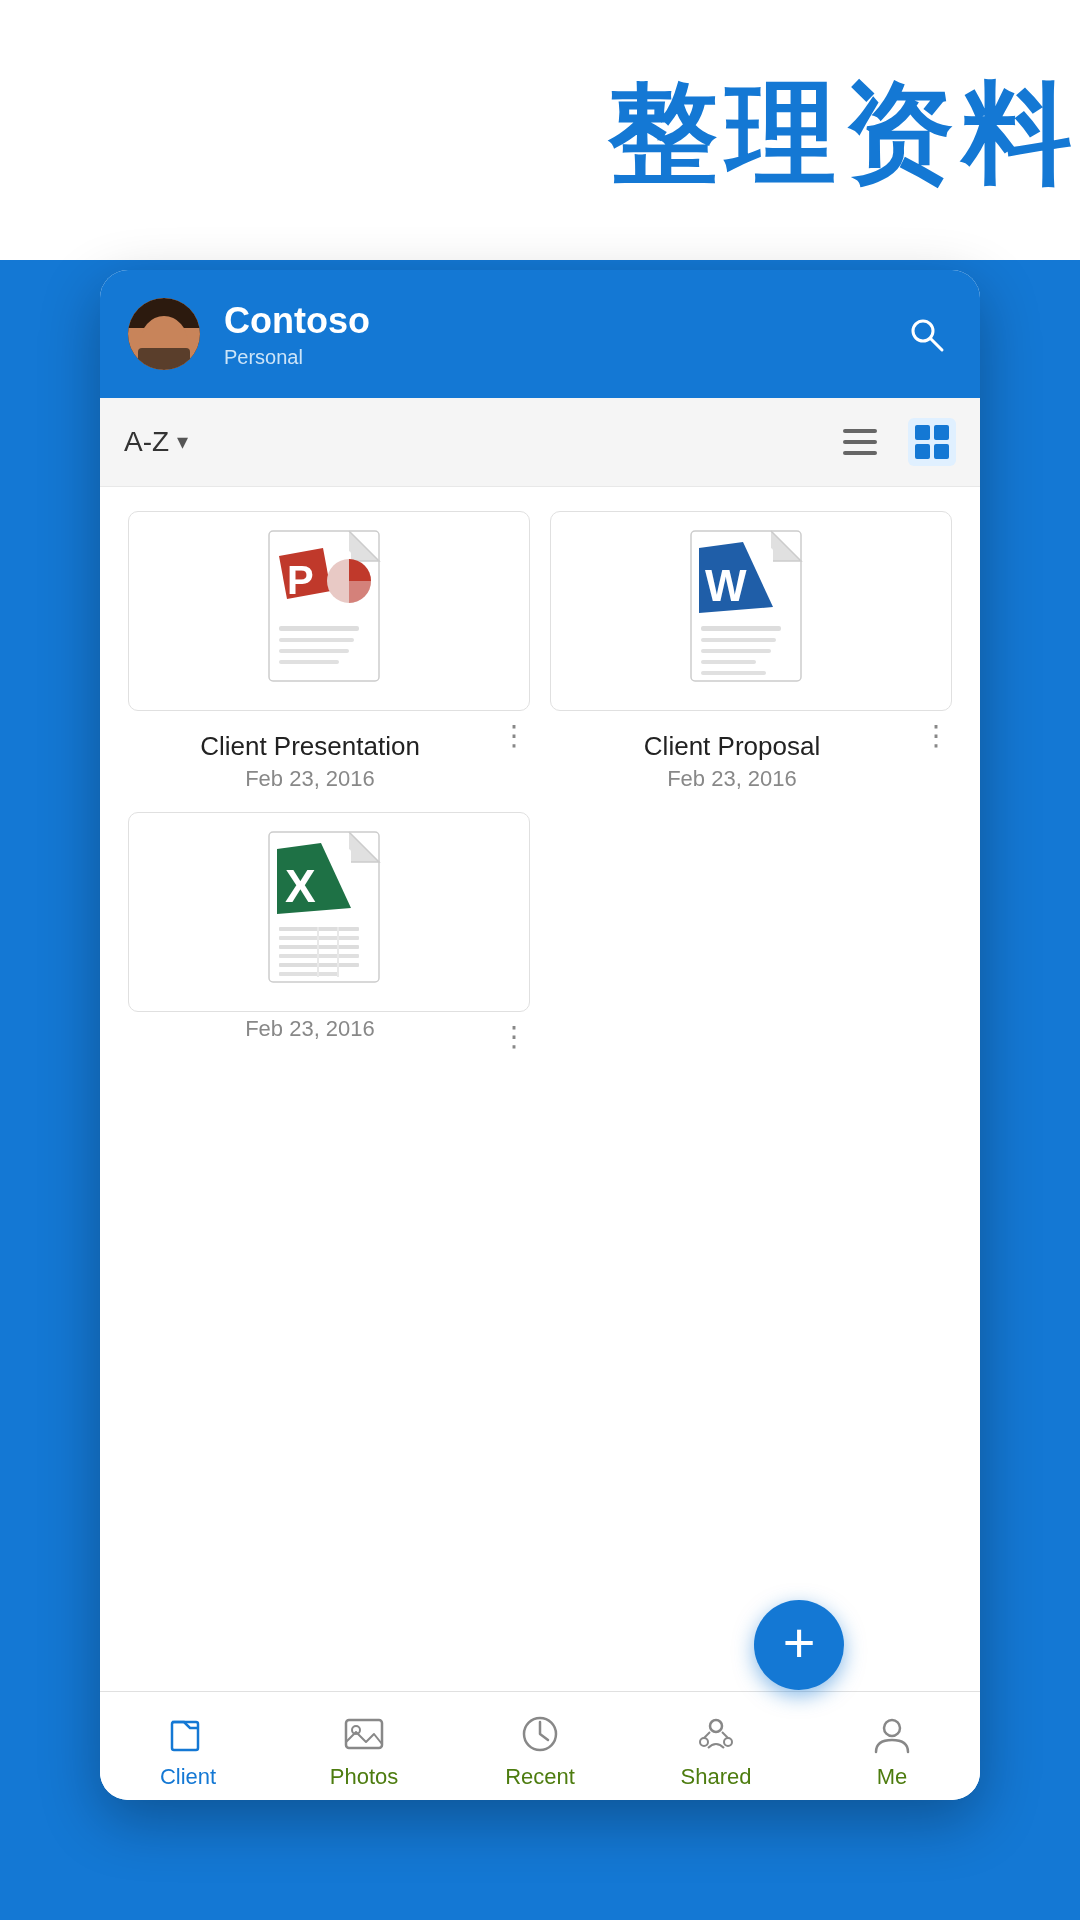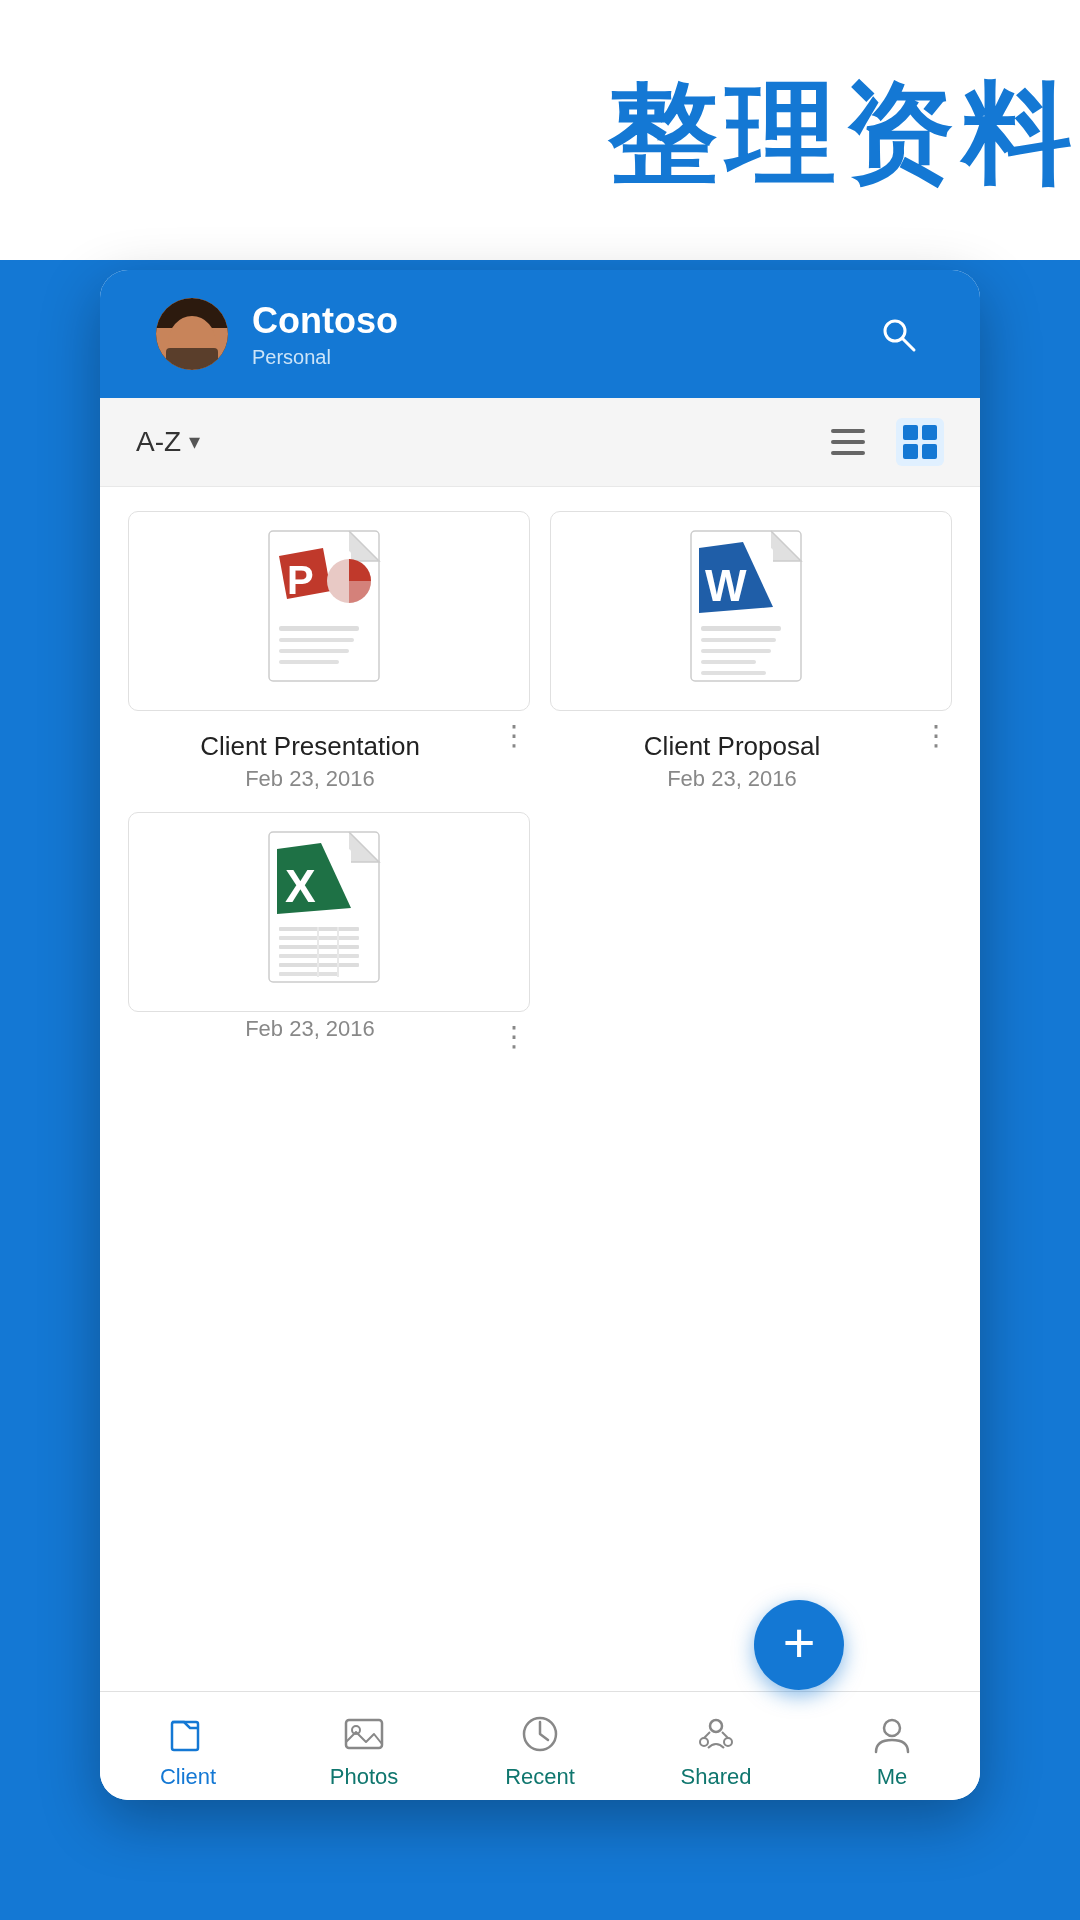--- a/index.html
+++ b/index.html
@@ -52,21 +52,21 @@
       border-radius: 28px;
       overflow: hidden;
       box-shadow: 0 20px 60px rgba(0,0,0,0.3);
       display: flex;
       flex-direction: column;
     }
 
     
     .header-bar {
       background: #1478D4;
-      padding: 28px 56px;
+      padding: 28px 28px;
       display: flex;
       align-items: center;
       flex-shrink: 0;
     }
 
     .avatar {
       width: 72px;
       height: 72px;
       border-radius: 50%;
       overflow: hidden;
@@ -132,21 +132,21 @@
 
     .search-icon-svg {
       width: 40px;
       height: 40px;
     }
 
     
     .toolbar-row {
       display: flex;
       align-items: center;
-      padding: 20px 36px;
+      padding: 20px 24px;
       border-bottom: 1px solid #e8e8e8;
       flex-shrink: 0;
       background: #f5f5f5;
     }
 
     .sort-btn {
       display: flex;
       align-items: center;
       font-size: 28px;
       color: #333;
@@ -266,21 +266,21 @@
       width: 48px;
       height: 48px;
       display: flex;
       align-items: center;
       justify-content: center;
       margin-bottom: 6px;
     }
 
     .nav-label {
       font-size: 22px;
-      color: #0f766e;
+      color: #4d7c0f;
     }
 
     .nav-label.active {
       color: #1478D4;
     }
 
     
     .fab {
       position: absolute;
       bottom: 110px;

